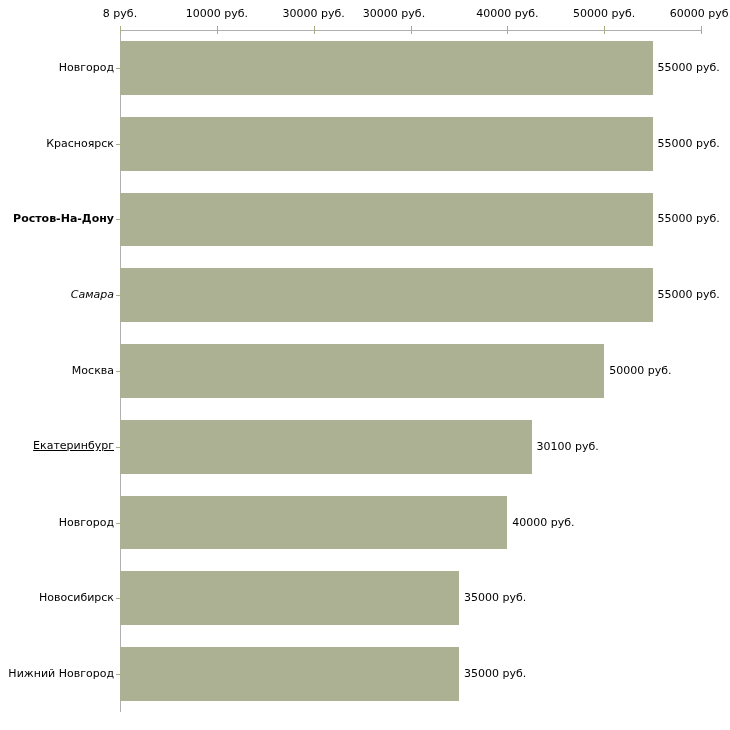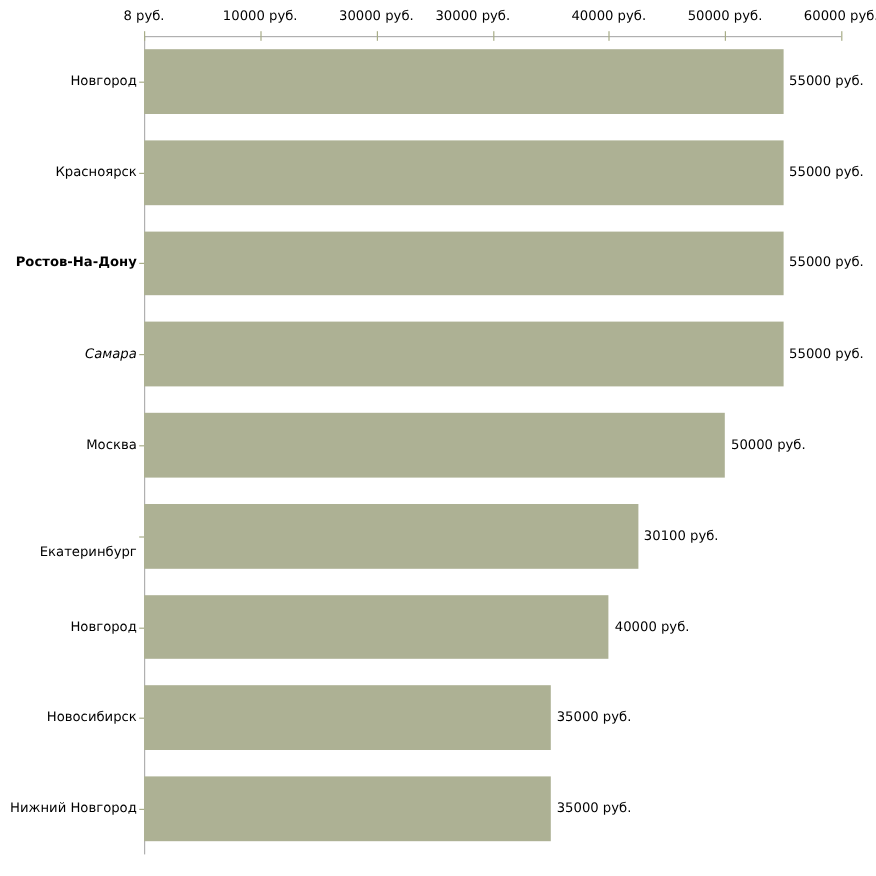--- a/index.html
+++ b/index.html
@@ -112,21 +112,21 @@
       <div class="tick-y" style="left: 116px; top: 522.556px; width: 8px;"></div>
       <div class="tick-y" style="left: 116px; top: 598.333px; width: 8px;"></div>
       <div class="tick-y" style="left: 116px; top: 674.111px; width: 8px;"></div>
     </div>
   <div id="y-tick-labels">
       <div class="tick-label-y" style="right: 616px; top: 67.8889px;">Новгород</div>
       <div class="tick-label-y" style="right: 616px; top: 143.667px;">Красноярск</div>
       <div class="tick-label-y" style="right: 616px; top: 219.444px; font-weight: bold;">Ростов-На-Дону</div>
       <div class="tick-label-y" style="right: 616px; top: 295.222px; font-style: italic;">Самара</div>
       <div class="tick-label-y" style="right: 616px; top: 371px;">Москва</div>
-      <div class="tick-label-y" style="right: 616px; top: 460px;">Екатеринбург</div>
+      <div class="tick-label-y" style="right: 616px; top: 446px; text-decoration: underline;">Екатеринбург</div>
       <div class="tick-label-y" style="right: 616px; top: 522.556px;">Новгород</div>
       <div class="tick-label-y" style="right: 616px; top: 598.333px;">Новосибирск</div>
       <div class="tick-label-y" style="right: 616px; top: 674.111px;">Нижний Новгород</div>
     </div>
   <div id="bars">
       <div class="bar" style="left: 120px; top: 40.9878px; width: 532.583px; height: 53.8022px; background: rgb(173, 177, 148);"></div>
       <div class="bar" style="left: 120px; top: 116.766px; width: 532.583px; height: 53.8022px; background: rgb(173, 177, 148);"></div>
       <div class="bar" style="left: 120px; top: 192.543px; width: 532.583px; height: 53.8022px; background: rgb(173, 177, 148);"></div>
       <div class="bar" style="left: 120px; top: 268.321px; width: 532.583px; height: 53.8022px; background: rgb(173, 177, 148);"></div>
       <div class="bar" style="left: 120px; top: 344.099px; width: 484.167px; height: 53.8022px; background: rgb(173, 177, 148);"></div>

